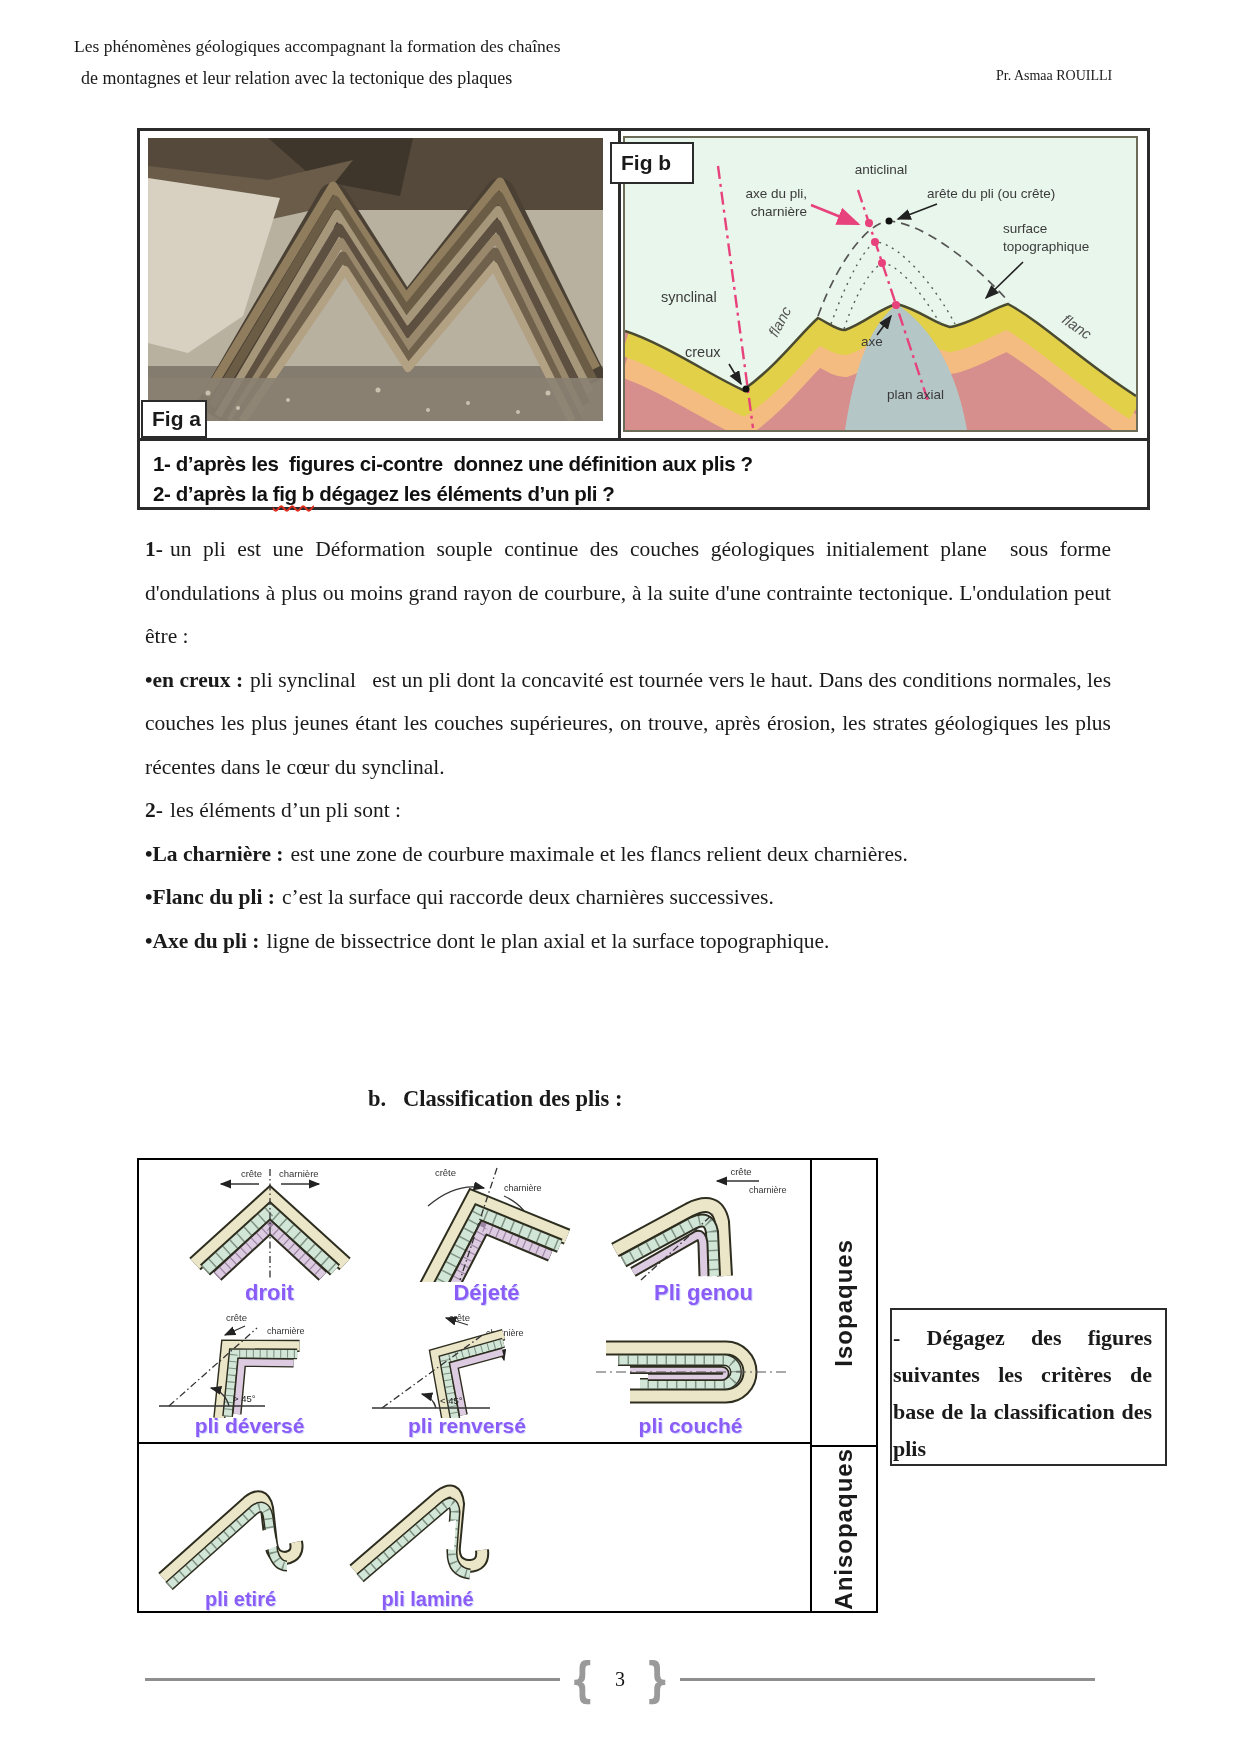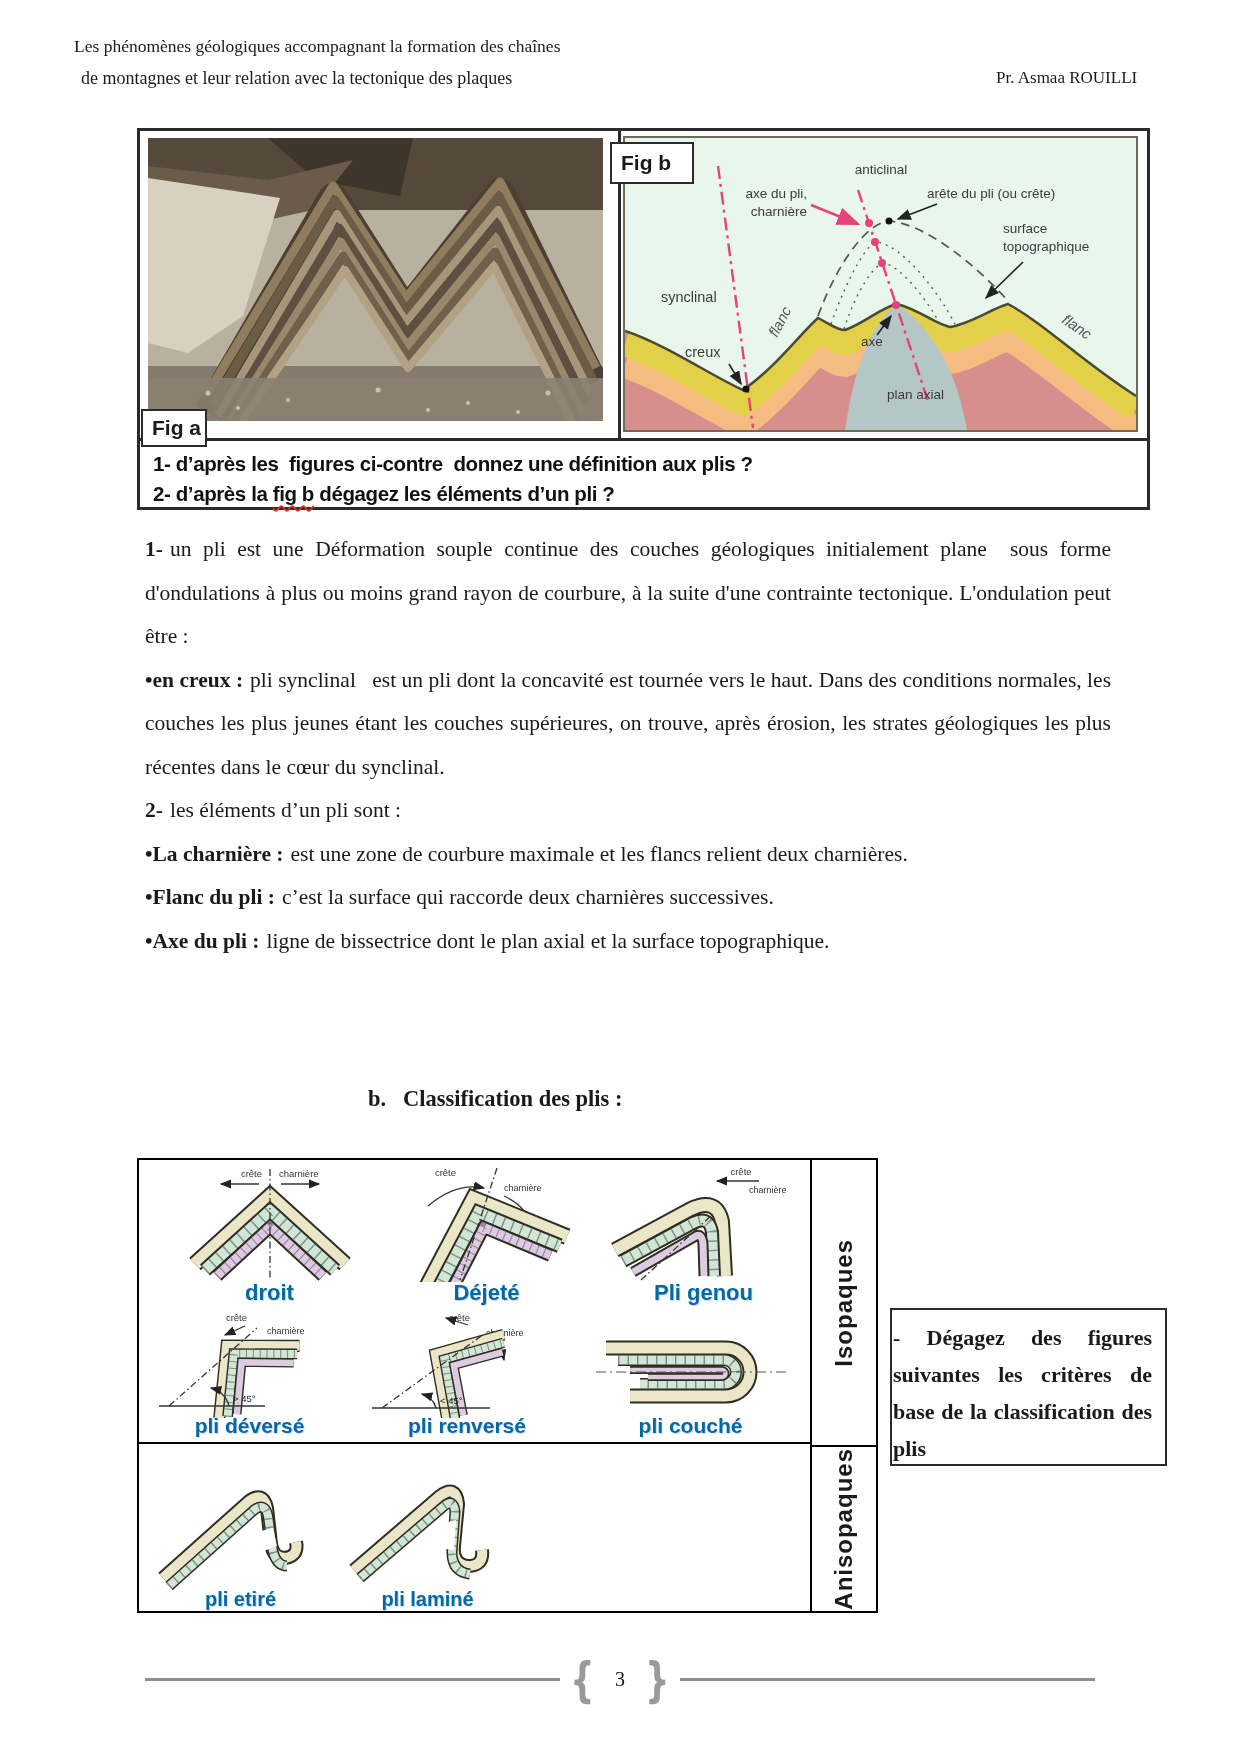--- a/index.html
+++ b/index.html
@@ -2,33 +2,33 @@
 <html><head>
 <meta charset="utf-8">
 <style>
   html,body{margin:0;padding:0;background:#ffffff;}
   .page{position:relative;width:1240px;height:1754px;background:#fff;overflow:hidden;
         font-family:"Liberation Serif", serif;color:#1a1a1a;}
 
   
   .hdr1{position:absolute;left:74px;top:36px;font-size:17.5px;}
   .hdr2{position:absolute;left:81px;top:68px;font-size:18px;}
-  .hdr-author{position:absolute;left:996px;top:68px;font-size:17px;}
+  .hdr-author{position:absolute;left:996px;top:68px;font-size:14px;}
 
   
   .figbox{position:absolute;left:137px;top:128px;width:1013px;height:382px;
           border:3px solid #2b2b2b;box-sizing:border-box;background:#fff;}
   .photo{position:absolute;left:8px;top:7px;width:455px;height:283px;}
   .vdiv{position:absolute;left:478px;top:0;height:307px;width:0;border-left:3px solid #2b2b2b;}
   .figb-panel{position:absolute;left:483px;top:5px;width:511px;height:292px;
               border:2px solid #6b6b58;box-sizing:content-box;}
   .figtag{position:absolute;background:#fff;border:2.5px solid #2b2b2b;z-index:5;
           font-family:"Liberation Sans",sans-serif;font-weight:bold;font-size:21px;
           display:flex;align-items:center;padding-left:9px;box-sizing:border-box;}
-  .figtag-a{left:1px;top:278px;width:66px;height:38px;}
+  .figtag-a{left:1px;top:269px;width:66px;height:38px;}
   .figtag-b{left:470px;top:11px;width:84px;height:42px;}
   .questions{position:absolute;left:0;right:0;top:307px;bottom:0;border-top:3px solid #2b2b2b;
              padding:8px 0 0 13px;font-family:"Liberation Sans",sans-serif;font-weight:bold;
              font-size:20.5px;letter-spacing:-0.4px;line-height:30px;color:#111;}
   .sp-err{text-decoration:underline;text-decoration-style:wavy;text-decoration-color:#e03020;
           text-decoration-thickness:1.5px;text-underline-offset:4px;}
 
   
   .bodytext{position:absolute;left:145px;top:528px;width:966px;font-size:21.5px;line-height:43.5px;
             text-align:justify;}
@@ -39,21 +39,21 @@
 
   
   .classif{position:absolute;left:137px;top:1158px;width:741px;height:455px;
            border:2.5px solid #000;box-sizing:border-box;display:flex;background:#fff;}
   .classif-main{flex:1;display:flex;flex-direction:column;position:relative;}
   .crow{display:flex;align-items:flex-start;}
   .crow1{height:150px;padding-top:4px;}
   .crow2{height:135px;border-bottom:2.5px solid #000;box-sizing:content-box;}
   .crow3{flex:1;padding-top:26px;}
   .cell{display:flex;flex-direction:column;align-items:center;}
-  .cell .dlabel{font-family:"Liberation Sans",sans-serif;font-weight:bold;color:#0369a1;
+  .cell .dlabel{font-family:"Liberation Sans",sans-serif;font-weight:bold;color:#8b5cf6;
                 text-shadow:1px 1px 0 #cfd8ff;}
   .crow1 .dlabel{font-size:22px;margin-top:-2px;}
   .crow2 .dlabel{font-size:21px;margin-top:-4px;}
   .crow3 .dlabel{font-size:20px;margin-top:-2px;}
   .labelcol{width:64px;border-left:2.5px solid #000;display:flex;flex-direction:column;}
   .vcell{display:flex;align-items:center;justify-content:center;}
   .vcell-iso{height:287px;border-bottom:2.5px solid #000;box-sizing:border-box;}
   .vcell-aniso{flex:1;}
   .vtext{writing-mode:vertical-rl;transform:rotate(180deg);
          font-family:"Liberation Sans",sans-serif;font-weight:bold;font-size:24px;letter-spacing:1px;}

